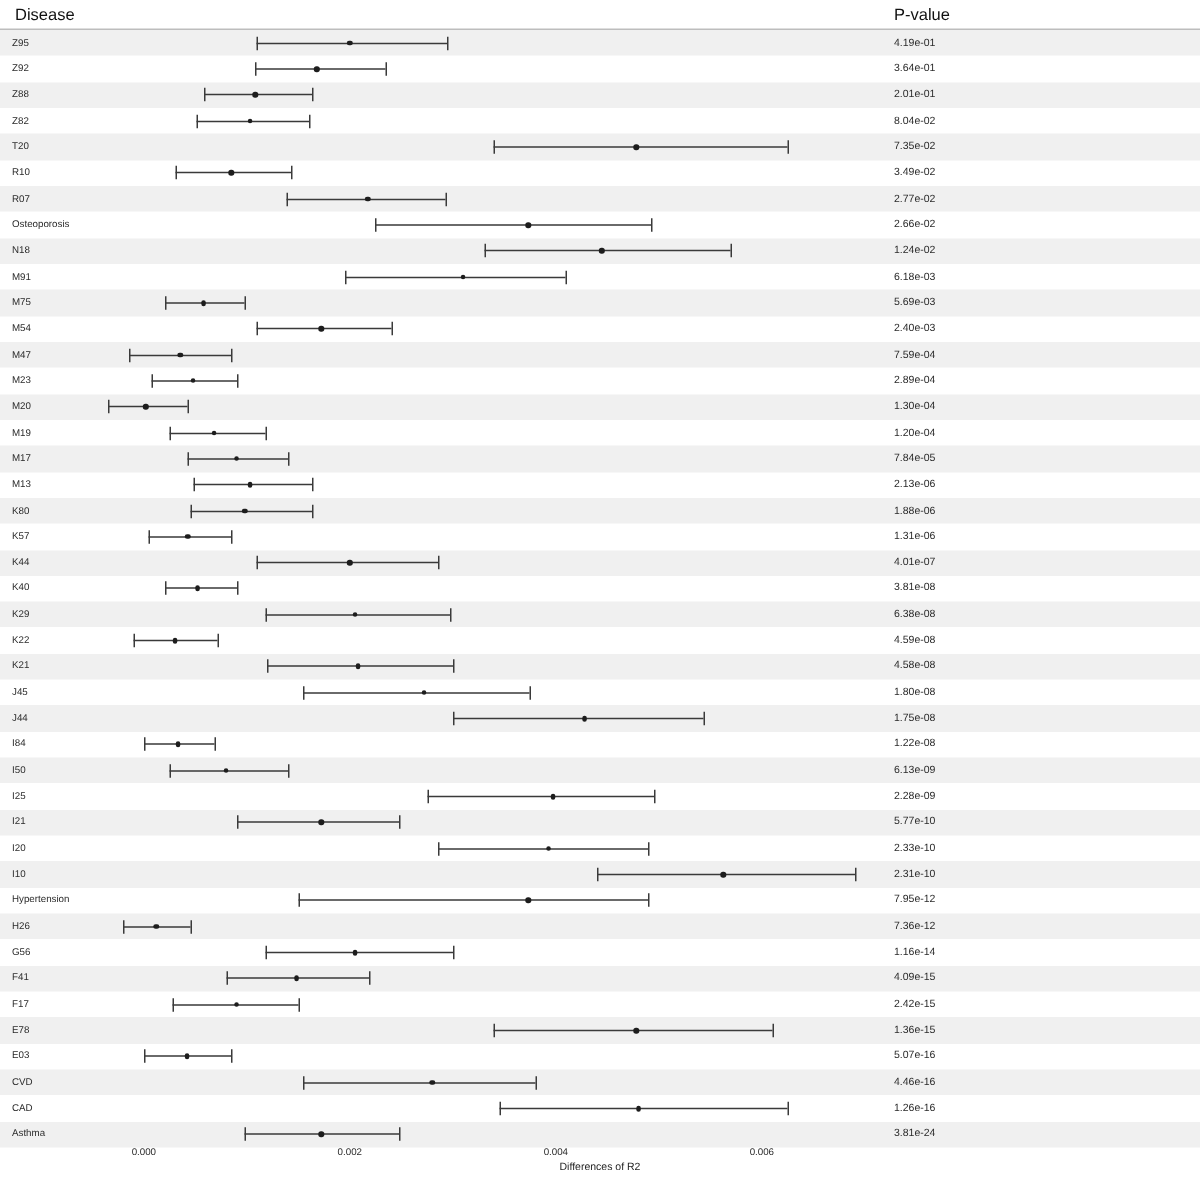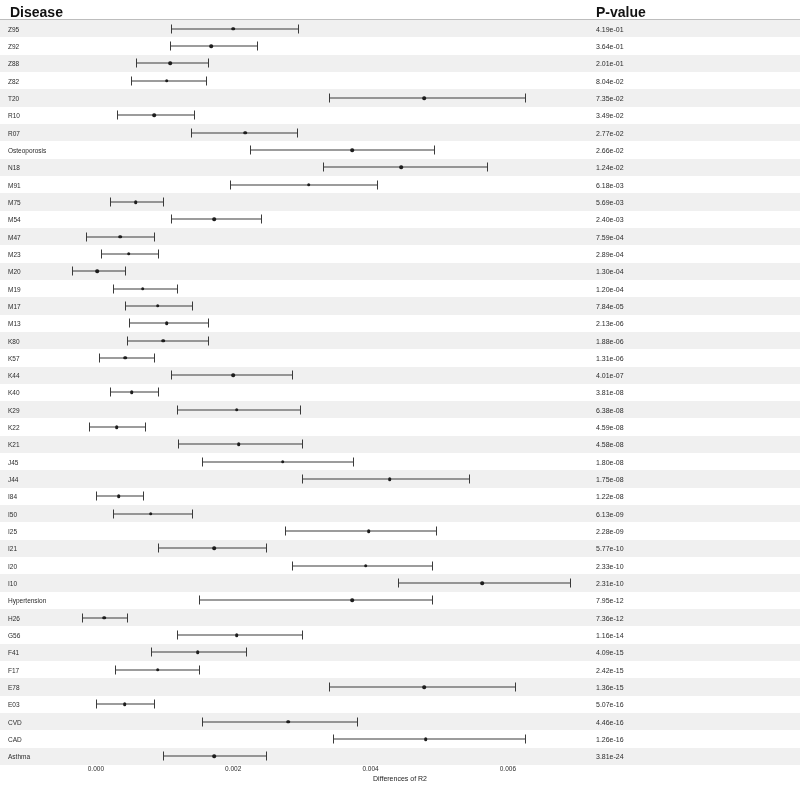--- a/index.html
+++ b/index.html
@@ -14,23 +14,23 @@
   #page {
     position: relative;
     width: 800px;
     height: 786px;
     background: #ffffff;
     overflow: hidden;
   }
   .hdr {
     position: absolute;
     top: 4px;
-    font-size: 14px;
+    font-size: 11px;
     color: #111111;
-    font-weight: bold;
+    font-weight: normal;
   }
   #hdr-disease { left: 10px; }
   #hdr-pvalue  { left: 596px; }
   #hdr-rule {
     position: absolute;
     left: 0px;
     top: 19px;
     width: 800px;
     height: 1px;
     background: #bdbdbd;

